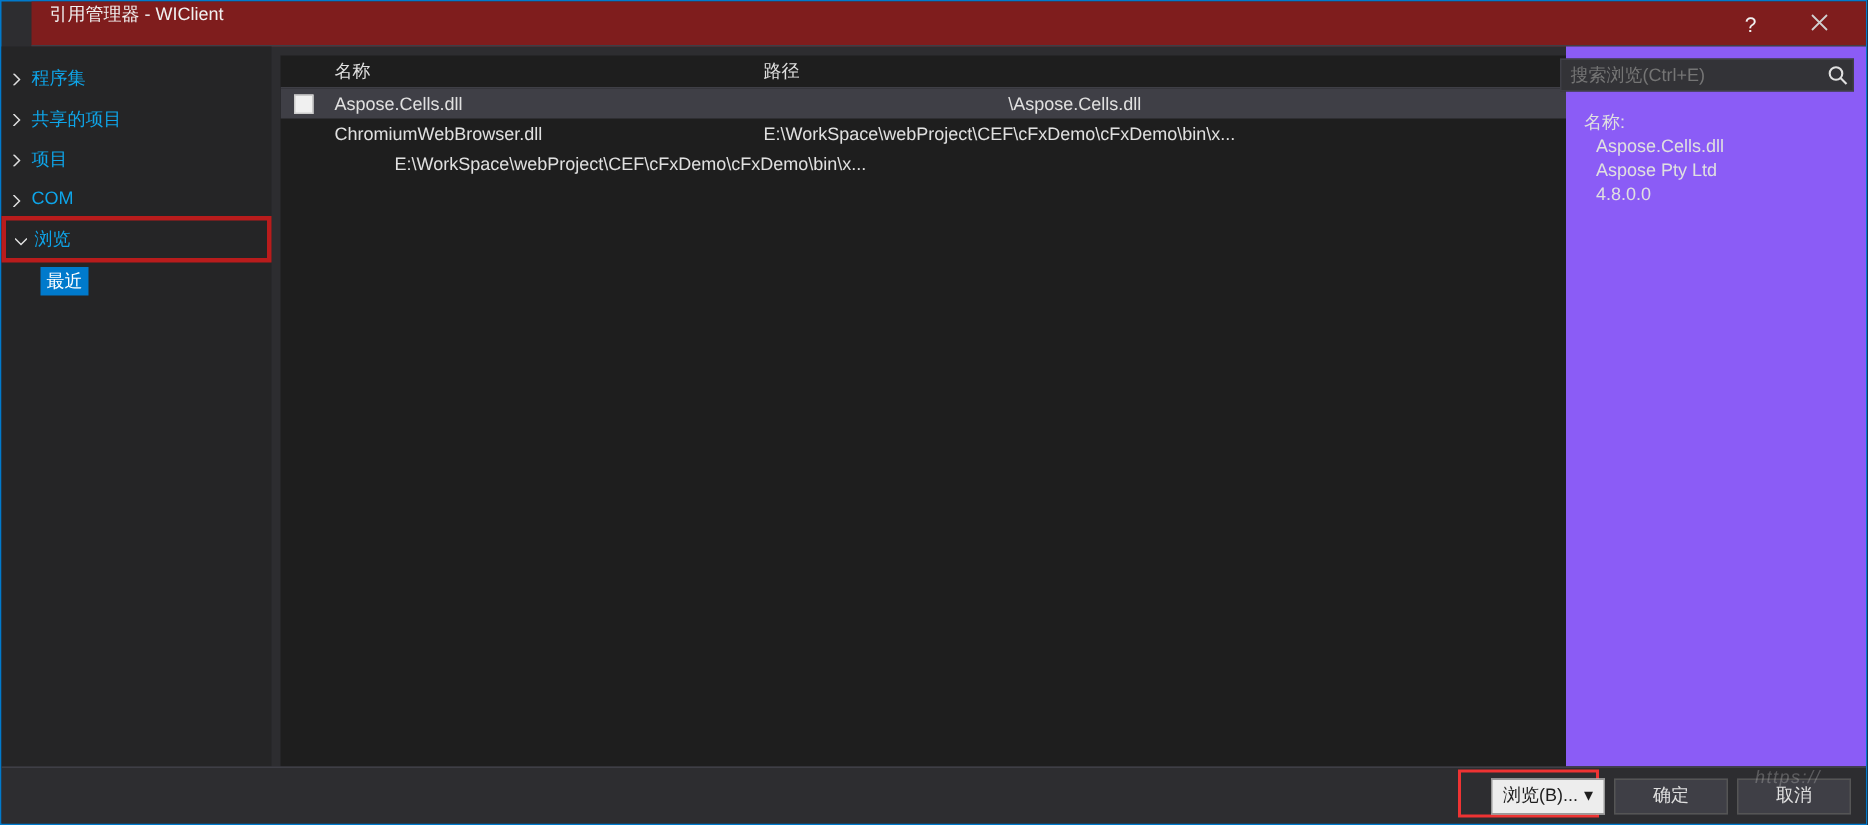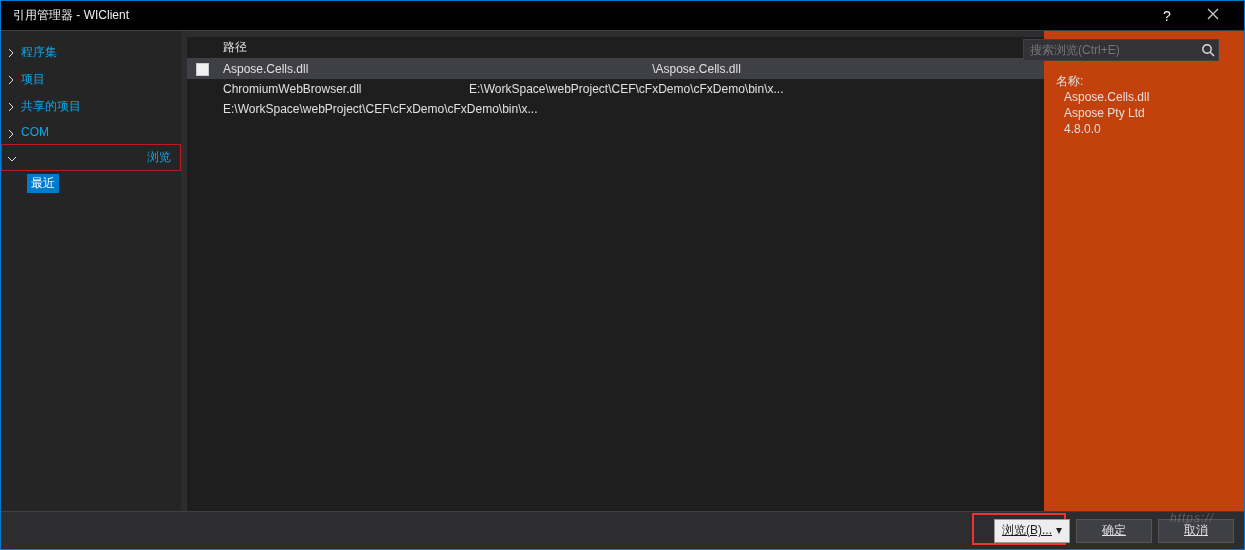--- a/index.html
+++ b/index.html
@@ -1,59 +1,59 @@
 <!DOCTYPE html>
 <html><head>
 <meta charset="utf-8">
 <style>
   * { box-sizing: border-box; margin: 0; padding: 0; font-family: "Microsoft YaHei", "Segoe UI", sans-serif; }
   body { background: #2d2d30; color: #f1f1f1; font-size: 12px; width: 1245px; height: 550px; overflow: hidden; }
   .window { width: 1245px; height: 550px; display: flex; flex-direction: column; border: 1px solid #007acc; }
   
-  .titlebar { height: 30px; background: #000000; display: flex; align-items: center; padding: 0 8px; border-bottom: 1px solid #3f3f46; }
+  .titlebar { height: 30px; background: #7f1d1d; display: flex; padding: 0 8px; border-bottom: 1px solid #3f3f46; margin-left: 20px; }
   .titlebar-title { flex: 1; color: #f1f1f1; font-size: 12px; padding-left: 4px; }
   .titlebar-btn { width: 46px; height: 30px; display: flex; align-items: center; justify-content: center; color: #f1f1f1; }
   .titlebar-btn svg { width: 12px; height: 12px; stroke: #d0d0d0; stroke-width: 1.2; fill: none; }
   .help { font-size: 14px; }
   
   .body { flex: 1; display: flex; min-height: 0; }
   
   .sidebar { width: 180px; background: #252526; padding-top: 8px; }
   .side-item { padding: 5px 10px 5px 20px; color: #0ea5e9; position: relative; cursor: pointer; }
-  .side-item.selected { border: 1px solid #b91c1c; padding: 4px 9px 4px 19px; text-align: right; }
+  .side-item.selected { border: 3px solid #b91c1c; padding: 4px 9px 4px 19px; }
   .side-arrow { position: absolute; left: 6px; top: 7px; width: 8px; height: 8px; }
   .side-sub { padding: 3px 10px 3px 38px; color: #e0e0e0; cursor: pointer; }
   .side-sub.hl { background: #007acc; color: #fff; display: inline-block; margin-left: 26px; padding: 1px 4px; }
   .side-sub-wrap { padding: 3px 0; }
   
   .main { flex: 1; display: flex; min-height: 0; }
   
   .list-area { flex: 1; display: flex; flex-direction: column; background: #1e1e1e; min-width: 0; margin: 6px 0 0 6px; }
   .search-row { height: 26px; display: flex; justify-content: flex-end; padding: 2px 4px; margin-bottom: 2px; }
   .search-box { width: 196px; height: 22px; background: #333337; border: 1px solid #3f3f46; color: #a0a0a0; padding: 0 22px 0 6px; font-size: 12px; }
   .search-wrap { position: relative; }
   .search-icon { position: absolute; right: 4px; top: 4px; width: 14px; height: 14px; }
   .search-icon svg { width: 14px; height: 14px; stroke: #e0e0e0; stroke-width: 1.4; fill: none; }
   
   .table { flex: 1; overflow: hidden; }
   .thead { display: flex; height: 22px; align-items: center; border-bottom: 1px solid #3f3f46; color: #e0e0e0; }
   .th-check { width: 30px; }
   .th-name, .td-name { width: 246px; padding-left: 6px; overflow: hidden; white-space: nowrap; text-overflow: ellipsis; }
-  .th-path, .td-path { flex: 1; padding-left: 6px; overflow: hidden; white-space: nowrap; text-overflow: ellipsis; }
+  .th-path, .td-path { flex: 1; padding-left: 6px; overflow: hidden; white-space: nowrap; text-overflow: ellipsis; margin-left: 40px; }
   .trow { display: flex; height: 20px; align-items: center; color: #e0e0e0; }
   .trow.sel { background: #3f3f46; }
   .td-check { width: 30px; display: flex; justify-content: center; }
   .chk { width: 13px; height: 13px; border: 1px solid #ccc; background: #f0f0f0; }
   
-  .details { width: 200px; background: #c2410c; padding: 42px 29px 8px 12px; color: #e0e0e0; }
+  .details { width: 200px; background: #8b5cf6; padding: 42px 12px 8px 12px; color: #e0e0e0; }
   .details .lbl { font-weight: normal; margin-top: 2px; }
   .details .val { padding-left: 8px; margin-bottom: 2px; }
   
   .footer { height: 38px; background: #2d2d30; border-top: 1px solid #3f3f46; display: flex; align-items: center; justify-content: flex-end; padding-right: 10px; gap: 6px; position: relative; }
-  .btn { height: 24px; min-width: 76px; background: #3f3f46; border: 1px solid #555; color: #e0e0e0; font-size: 12px; padding: 0 0; cursor: pointer; text-decoration: underline; }
+  .btn { height: 24px; min-width: 76px; background: #3f3f46; border: 1px solid #555; color: #e0e0e0; font-size: 12px; padding: 0 0; cursor: pointer; }
   .btn.browse { background: #ededed; color: #1e1e1e; border: 1px solid #999; position: relative; }
   .browse-outline { position: absolute; border: 2px solid #e33; pointer-events: none; right: 178px; bottom: 4px; width: 94px; height: 32px; }
   .dd-caret { display: inline-block; margin-left: 4px; }
   .watermark { position: absolute; right: 30px; bottom: 24px; color: rgba(200,200,200,0.3); font-size: 12px; font-style: italic; pointer-events: none; letter-spacing: 1px; }
   
 </style>
 </head>
 <body>
 
 <div class="window">
@@ -74,27 +74,27 @@
       <div class="side-item">
         <span class="side-arrow"><svg viewBox="0 0 8 8" width="8" height="8">
               <path d="M2 0 L6 4 L2 8" fill="none" stroke="#e0e0e0"></path>
             </svg></span>
         <span>程序集</span>
       </div>
       <div class="side-item">
         <span class="side-arrow"><svg viewBox="0 0 8 8" width="8" height="8">
               <path d="M2 0 L6 4 L2 8" fill="none" stroke="#e0e0e0"></path>
             </svg></span>
-        <span>项目</span>
+        <span>共享的项目</span>
       </div>
       <div class="side-item">
         <span class="side-arrow"><svg viewBox="0 0 8 8" width="8" height="8">
               <path d="M2 0 L6 4 L2 8" fill="none" stroke="#e0e0e0"></path>
             </svg></span>
-        <span>共享的项目</span>
+        <span>项目</span>
       </div>
       <div class="side-item">
         <span class="side-arrow"><svg viewBox="0 0 8 8" width="8" height="8">
               <path d="M2 0 L6 4 L2 8" fill="none" stroke="#e0e0e0"></path>
             </svg></span>
         <span>COM</span>
       </div>
       <div class="side-item selected">
         <span class="side-arrow"><svg viewBox="0 0 8 8" width="8" height="8">
               <path d="M0 2 L4 6 L8 2" fill="none" stroke="#e0e0e0"></path>
@@ -105,20 +105,21 @@
         <span class="side-sub hl">最近</span>
       </div>
     </div>
 
     <div class="main">
       <div class="list-area">
 
         <div class="table">
           <div class="thead">
             <div class="th-check"></div>
+            <div class="th-name">名称</div>
             <div class="th-path">路径</div>
           </div>
           <div class="trow sel">
             <div class="td-check">
                 <div class="chk"></div>
               </div>
             <div class="td-name">Aspose.Cells.dll</div>
             <div class="td-path" style="text-align:center;padding-right:120px">\Aspose.Cells.dll</div>
           </div>
           <div class="trow">

